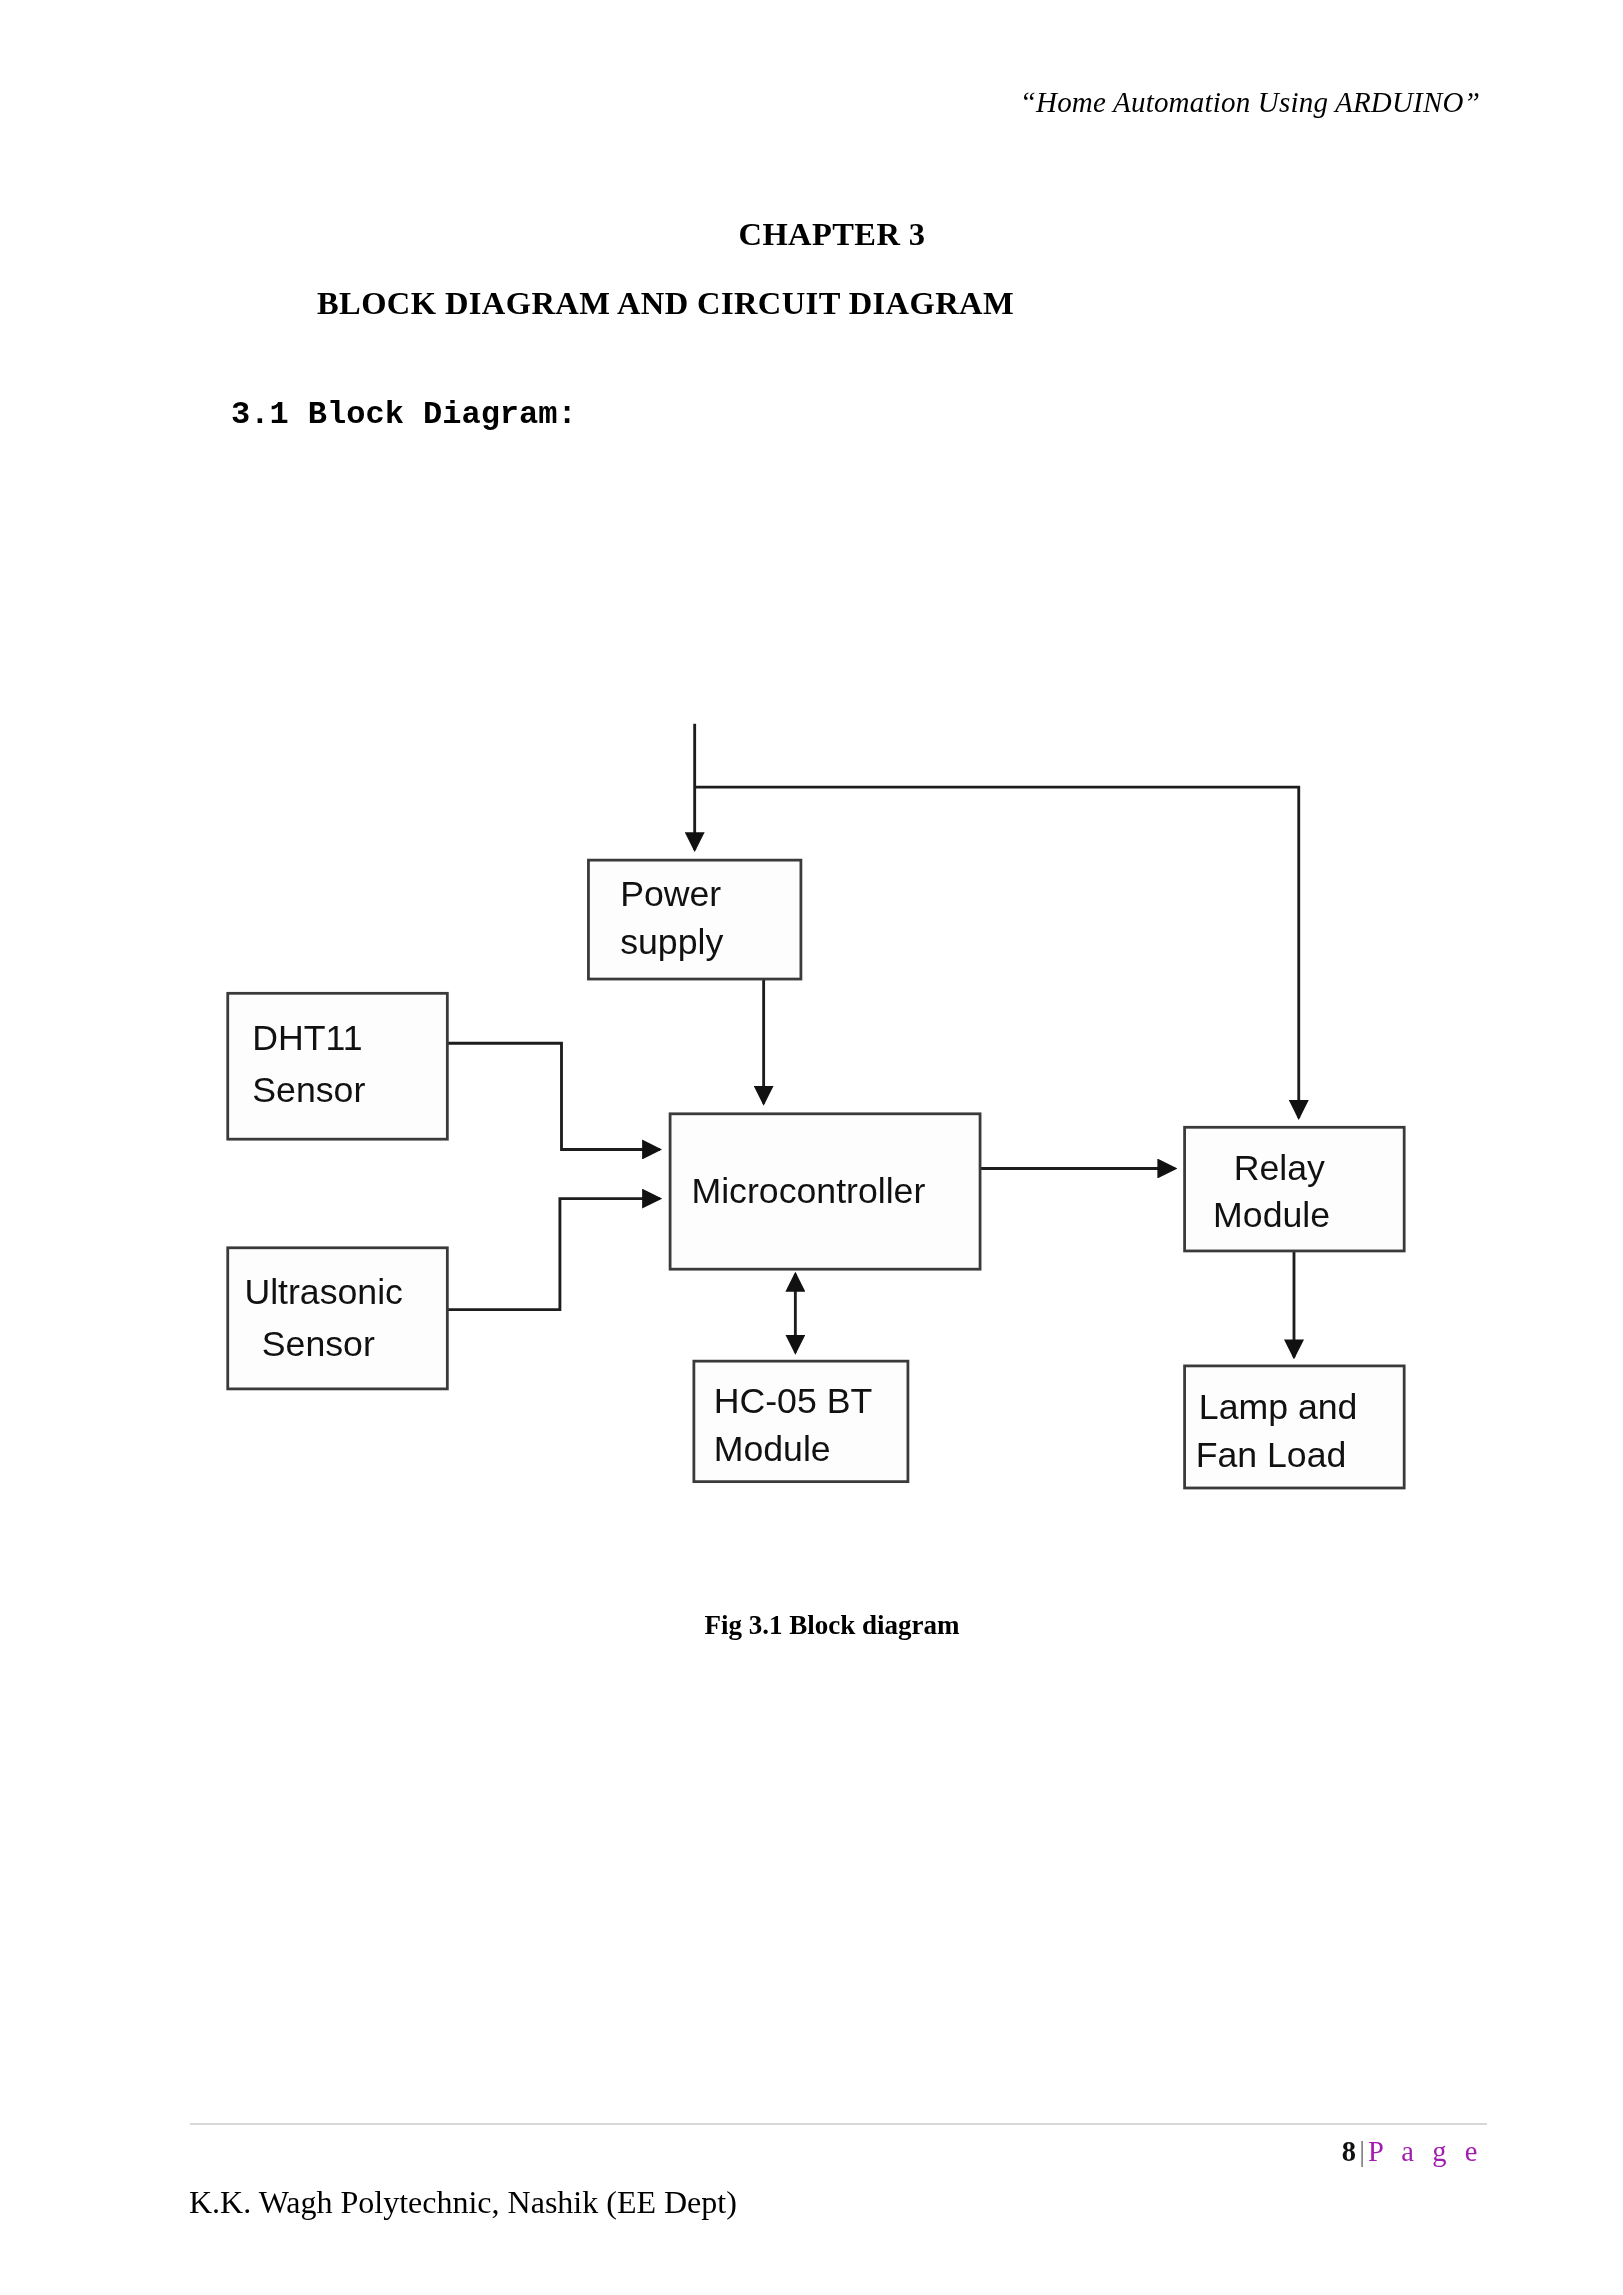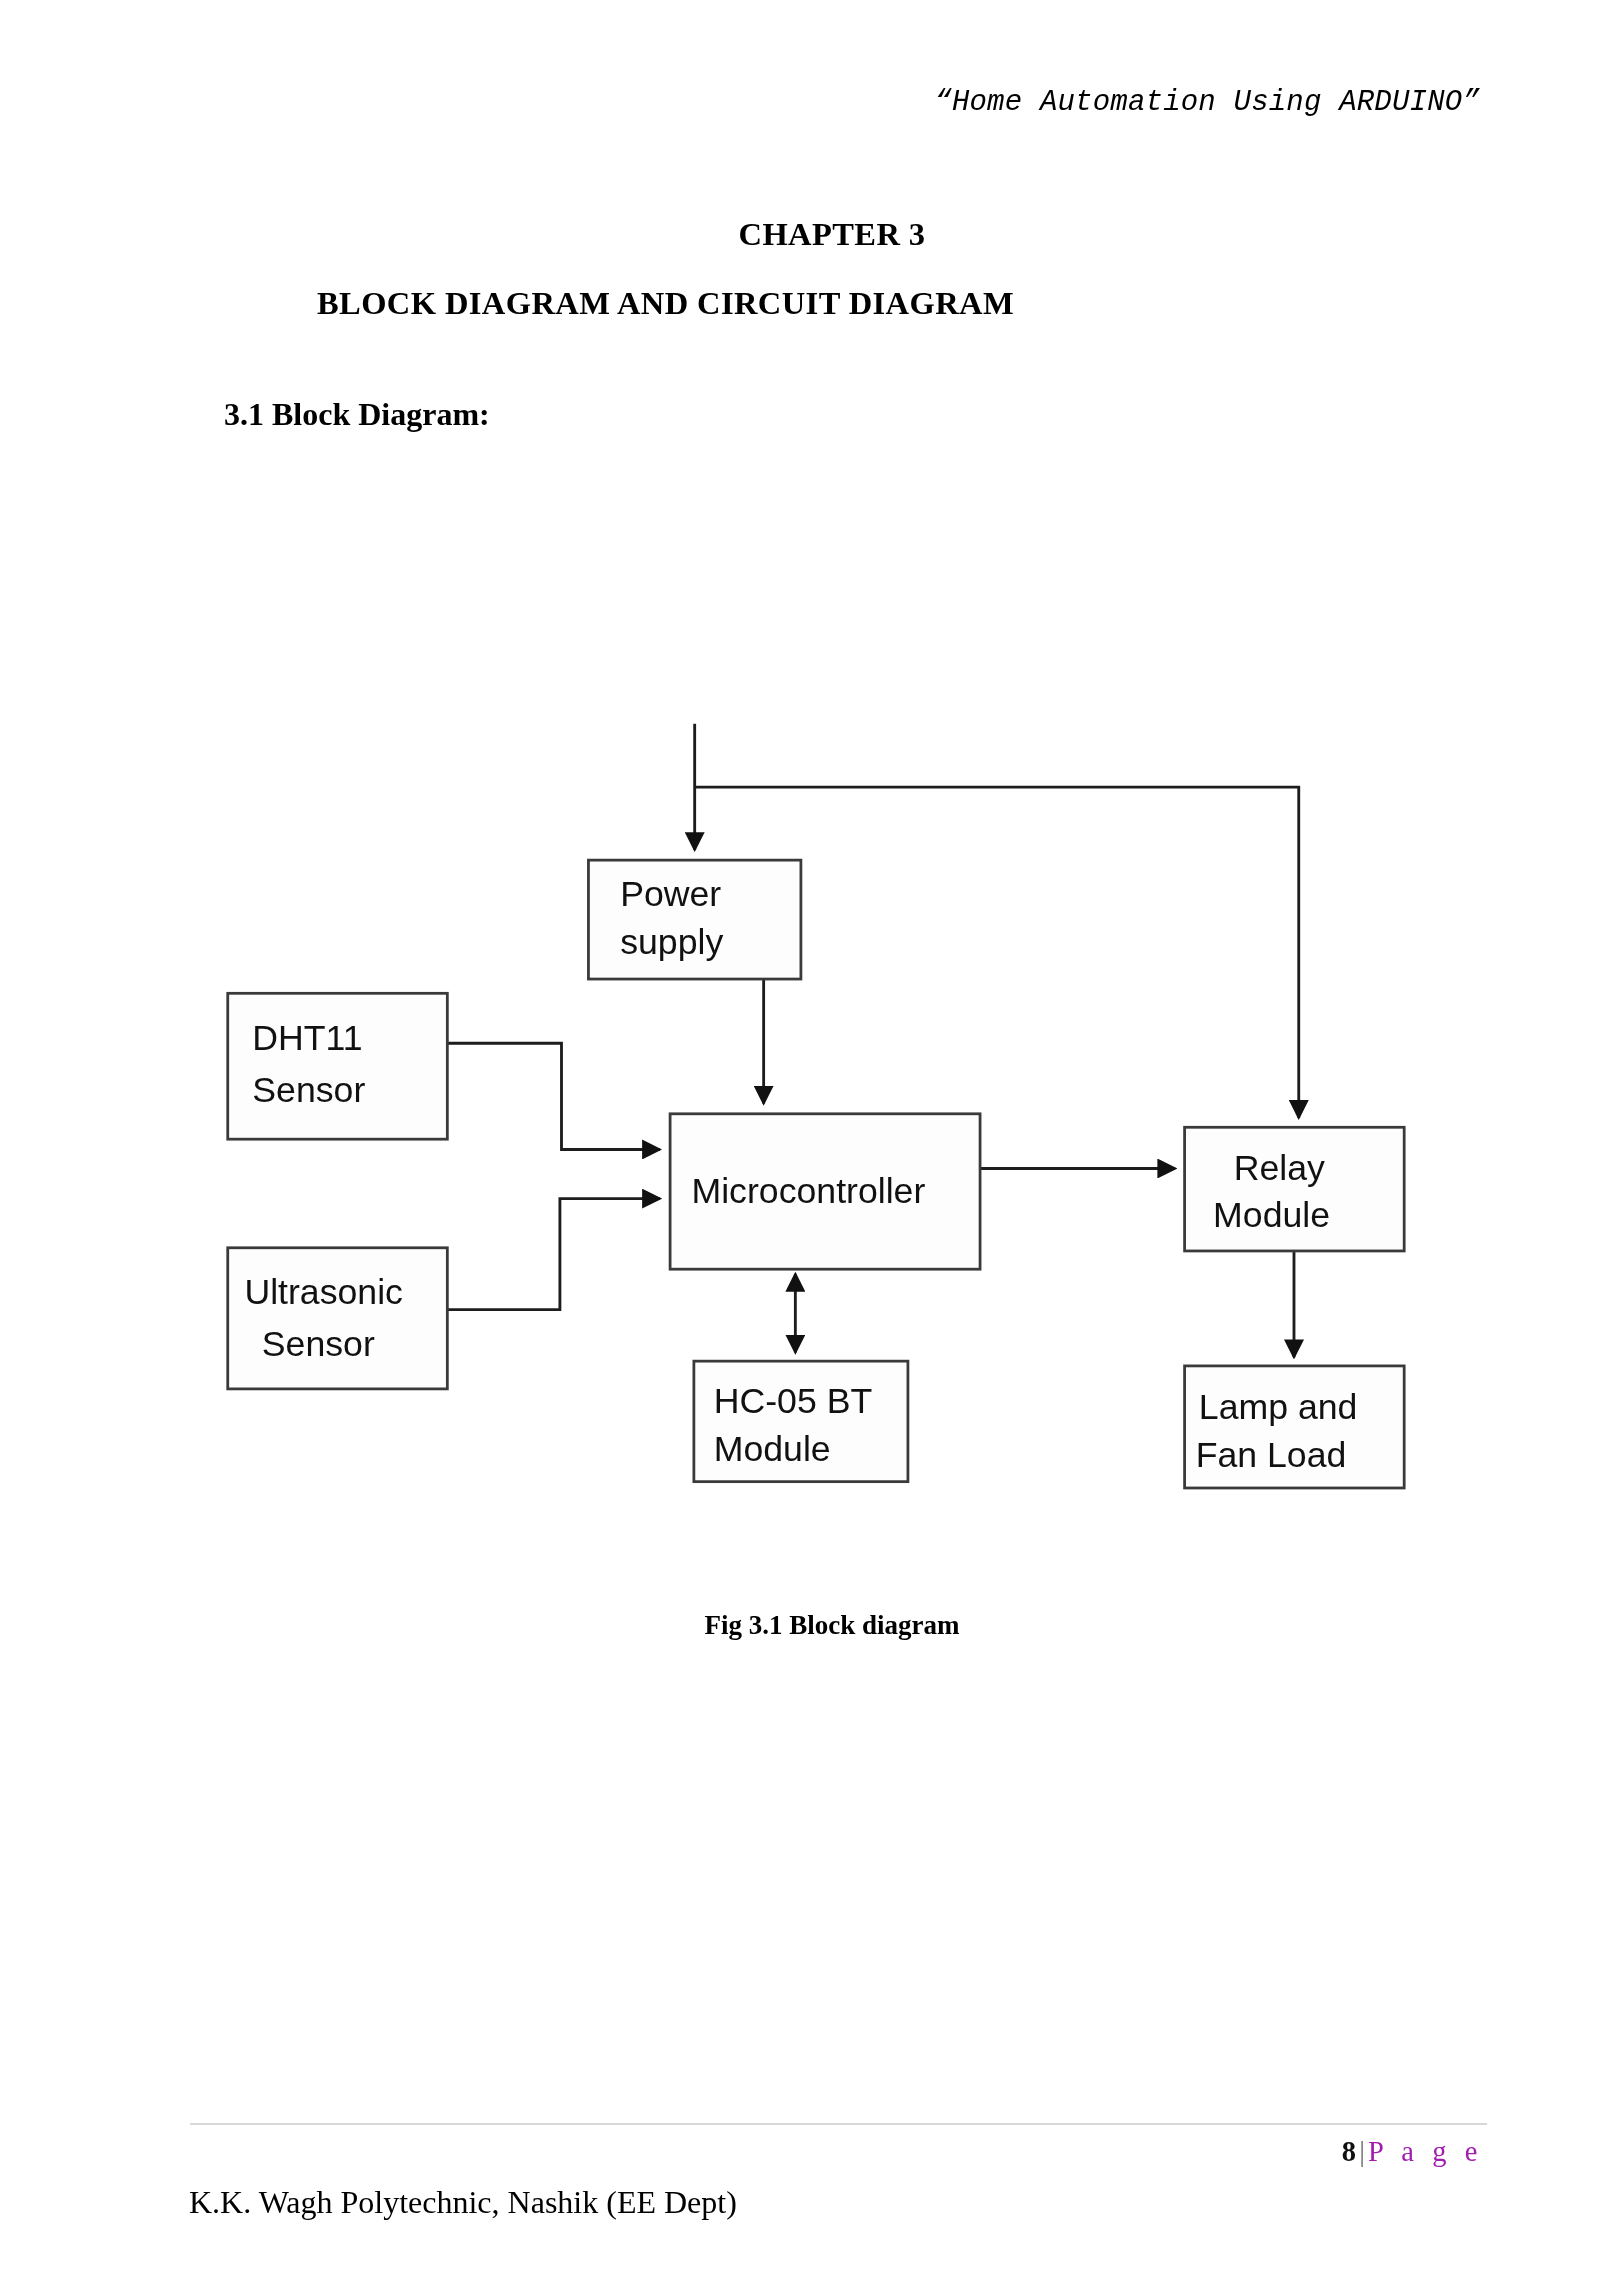--- a/index.html
+++ b/index.html
@@ -18,21 +18,20 @@
 
   
   .page-header {
     position: absolute;
     top: 86px;
     right: 144px;
     font-style: italic;
     font-size: 29px;
     letter-spacing: 0.2px;
     white-space: nowrap;
-    font-family: Liberation Mono, monospace;
   }
 
   
   .chapter-title {
     position: absolute;
     top: 216px;
     left: 0;
     width: 1624px;
     text-align: center;
     font-weight: bold;
@@ -46,23 +45,24 @@
     left: 0;
     width: 1331px;
     text-align: center;
     font-weight: bold;
     font-size: 32.5px;
     letter-spacing: 0.4px;
   }
   .section-heading {
     position: absolute;
     top: 396px;
-    left: 224px;
+    left: 231px;
     font-weight: bold;
     font-size: 32px;
+    font-family: Liberation Mono, monospace;
   }
 
   
   #block-diagram {
     position: absolute;
     left: 0;
     top: 0;
     width: 1624px;
     height: 2295px;
     pointer-events: none;

